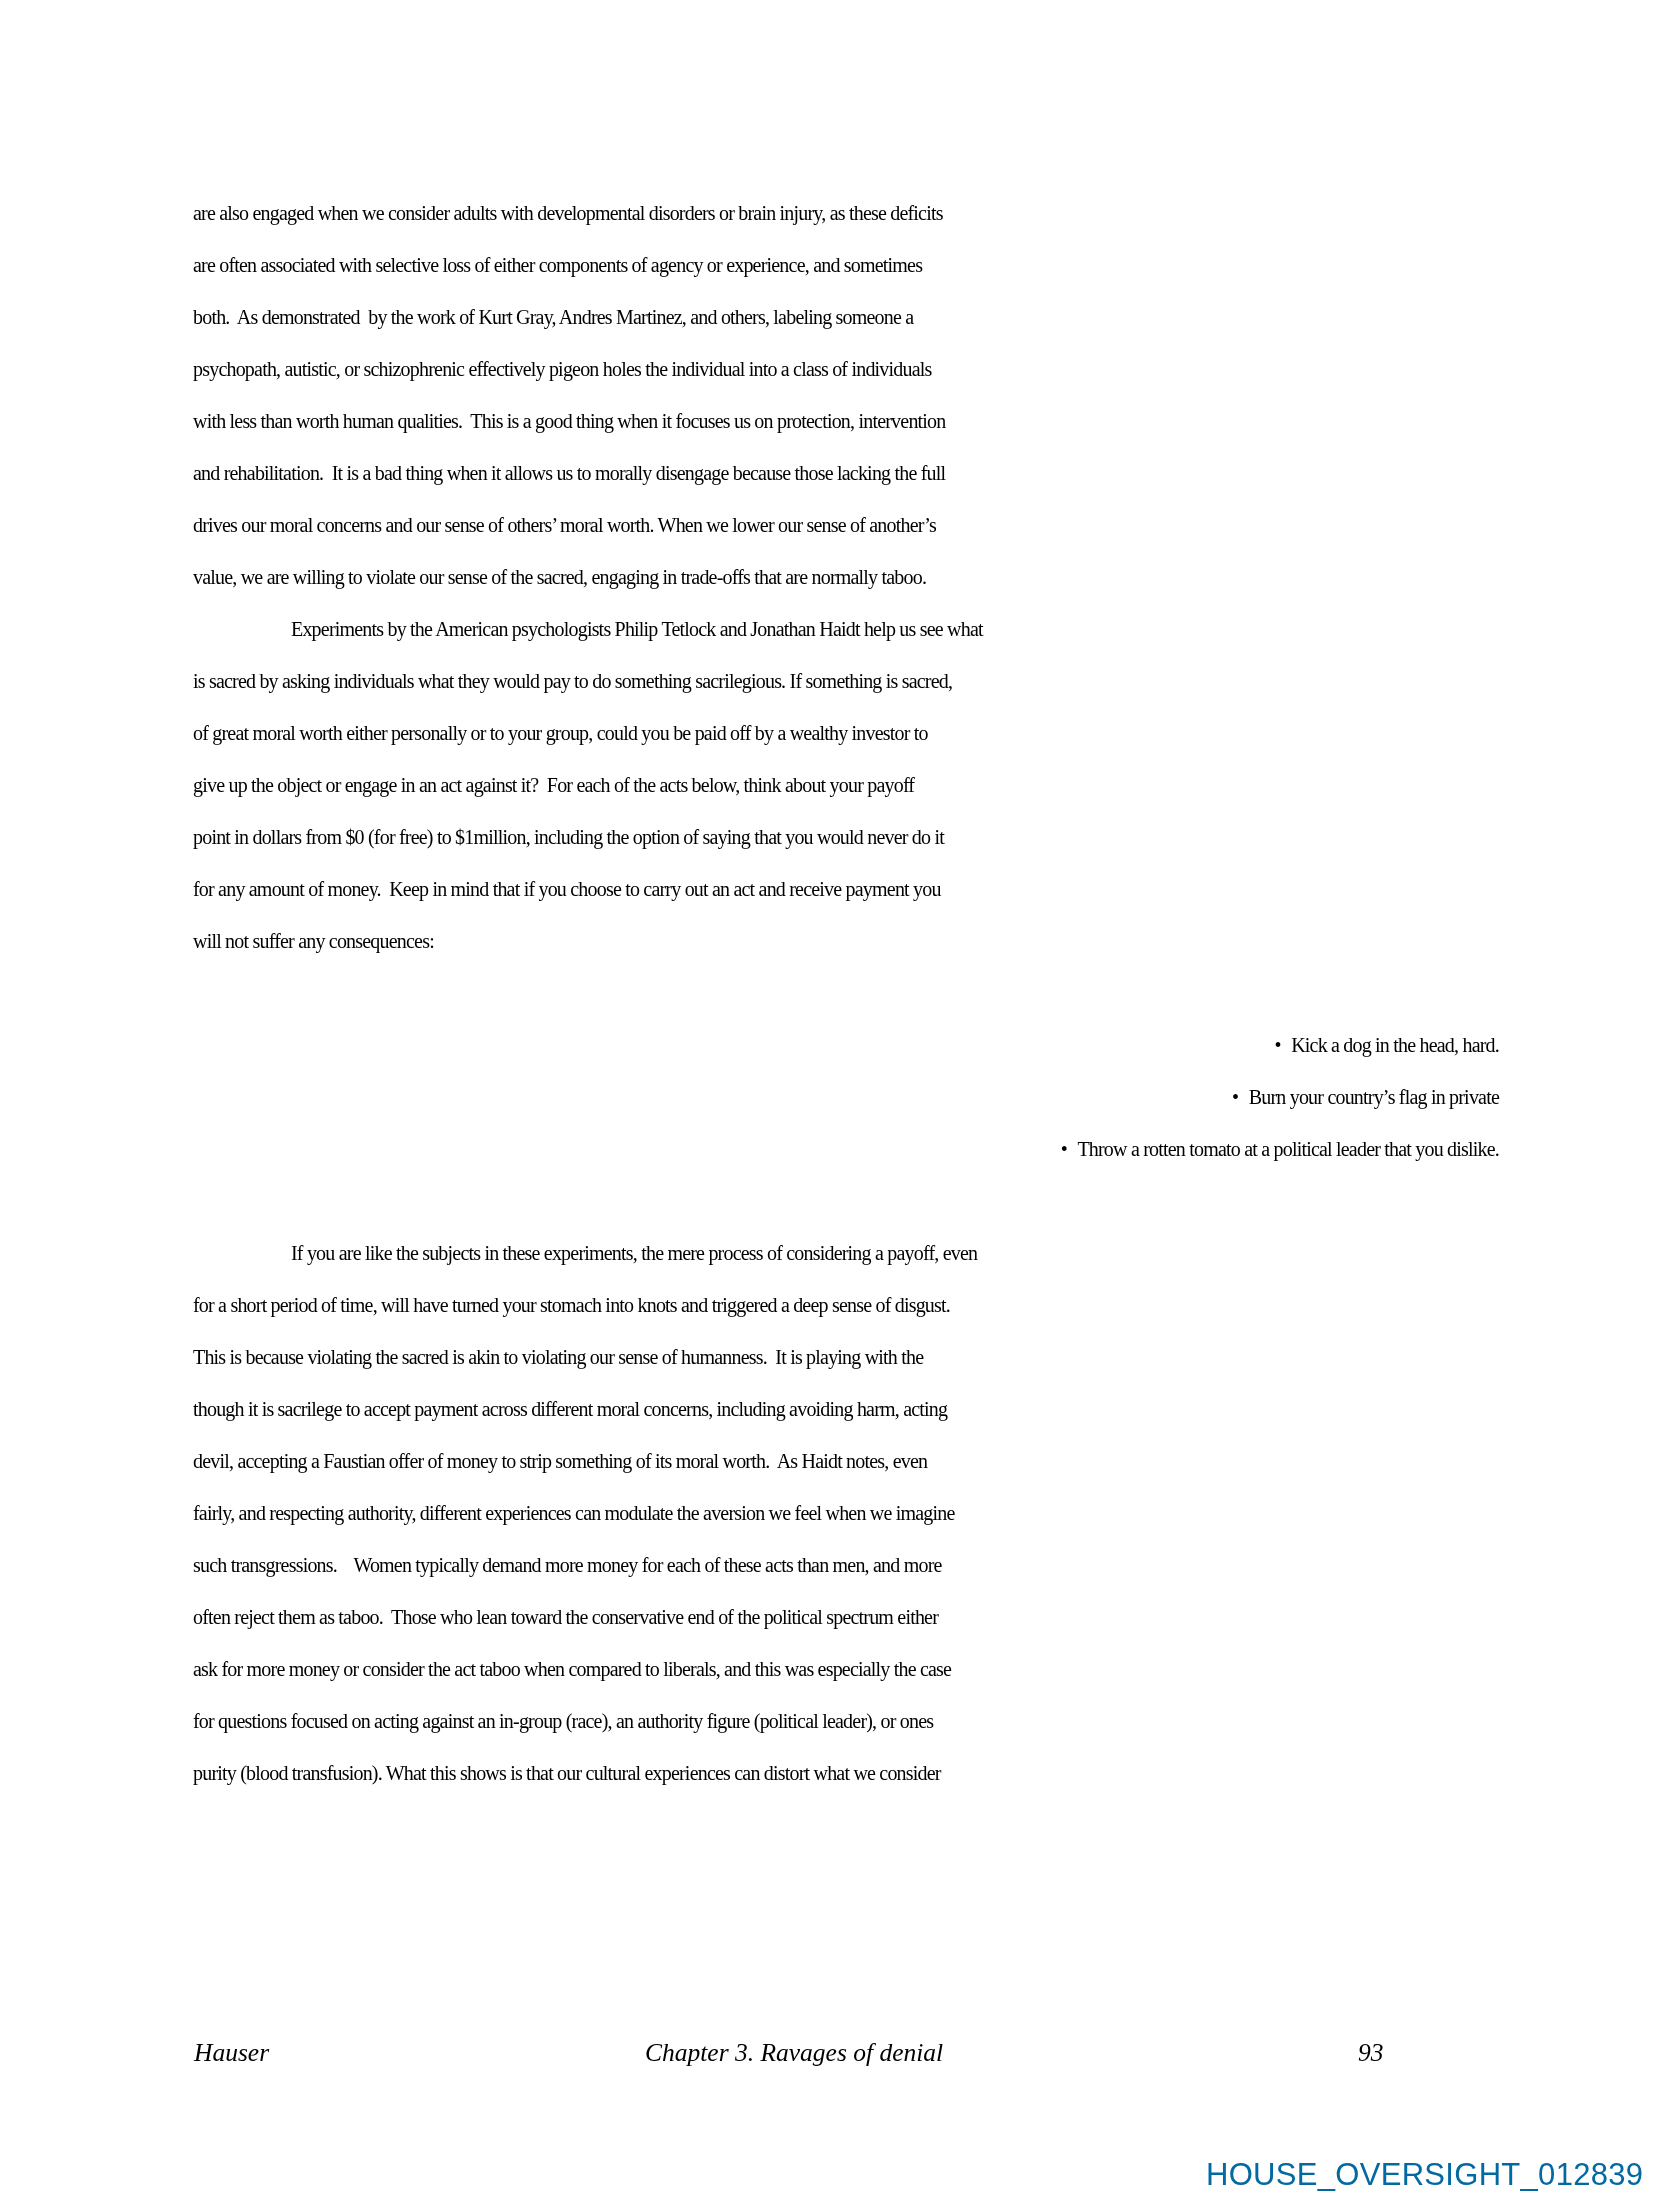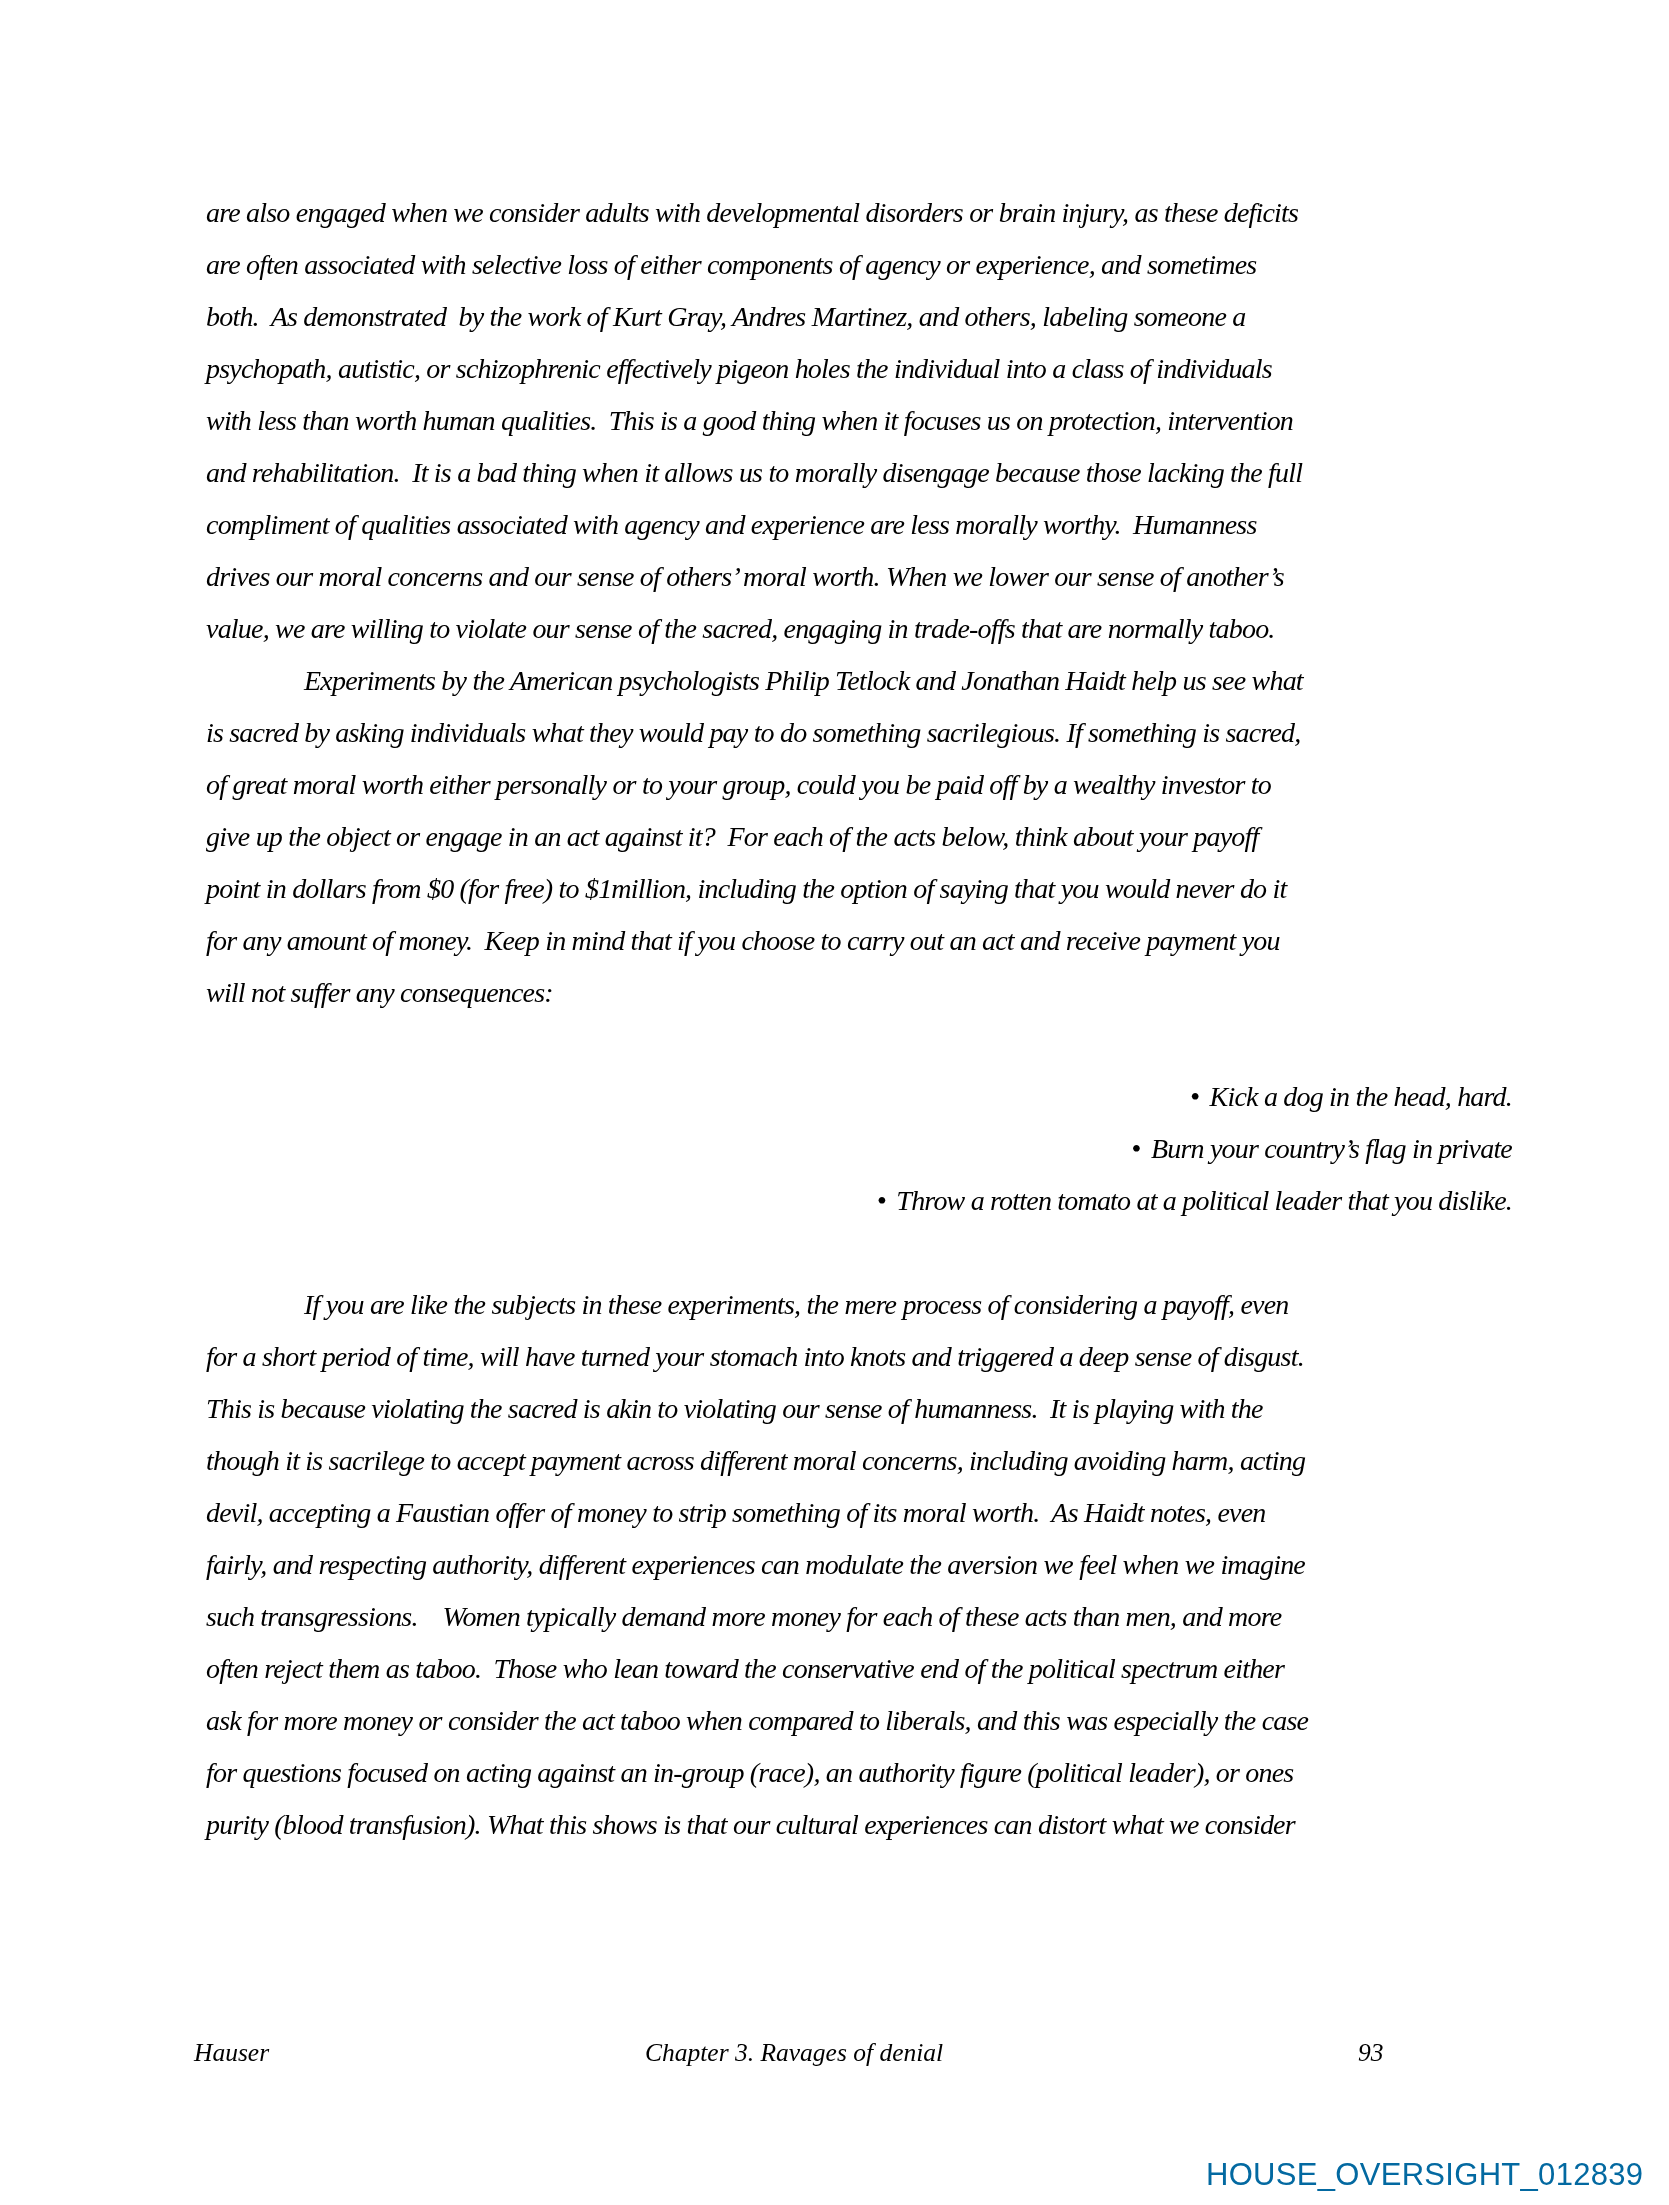--- a/index.html
+++ b/index.html
@@ -11,27 +11,26 @@
     position: relative;
     width: 1669px;
     height: 2205px;
     background: #ffffff;
     color: #000000;
     font-family: "Liberation Serif", serif;
     overflow: hidden;
   }
   .body-text {
     position: absolute;
-    left: 206px;
+    left: 193px;
     top: 187px;
     width: 1306px;
-    font-size: 28px;
+    font-size: 20px;
     line-height: 52px;
     letter-spacing: -0.8px;
-    font-style: italic;
   }
   .para .line {
     white-space: pre;
   }
   .indent-first .line:first-child {
     padding-left: 98px;
   }
   .bullets {
     margin-top: 52px;
   }
@@ -76,21 +75,20 @@
 <div class="page">
 
   <div class="body-text">
     <div class="para">
         <div class="line">are also engaged when we consider adults with developmental disorders or brain injury, as these deficits</div>
         <div class="line">are often associated with selective loss of either components of agency or experience, and sometimes</div>
         <div class="line">both.  As demonstrated  by the work of Kurt Gray, Andres Martinez, and others, labeling someone a</div>
         <div class="line">psychopath, autistic, or schizophrenic effectively pigeon holes the individual into a class of individuals</div>
         <div class="line">with less than worth human qualities.  This is a good thing when it focuses us on protection, intervention</div>
         <div class="line">and rehabilitation.  It is a bad thing when it allows us to morally disengage because those lacking the full</div>
-        <div class="line">compliment of qualities associated with agency and experience are less morally worthy.  Humanness</div>
         <div class="line">drives our moral concerns and our sense of others’ moral worth. When we lower our sense of another’s</div>
         <div class="line">value, we are willing to violate our sense of the sacred, engaging in trade-offs that are normally taboo.</div>
       </div>
 
     <div class="para indent-first">
         <div class="line">Experiments by the American psychologists Philip Tetlock and Jonathan Haidt help us see what</div>
         <div class="line">is sacred by asking individuals what they would pay to do something sacrilegious. If something is sacred,</div>
         <div class="line">of great moral worth either personally or to your group, could you be paid off by a wealthy investor to</div>
         <div class="line">give up the object or engage in an act against it?  For each of the acts below, think about your payoff</div>
         <div class="line">point in dollars from $0 (for free) to $1million, including the option of saying that you would never do it</div>

